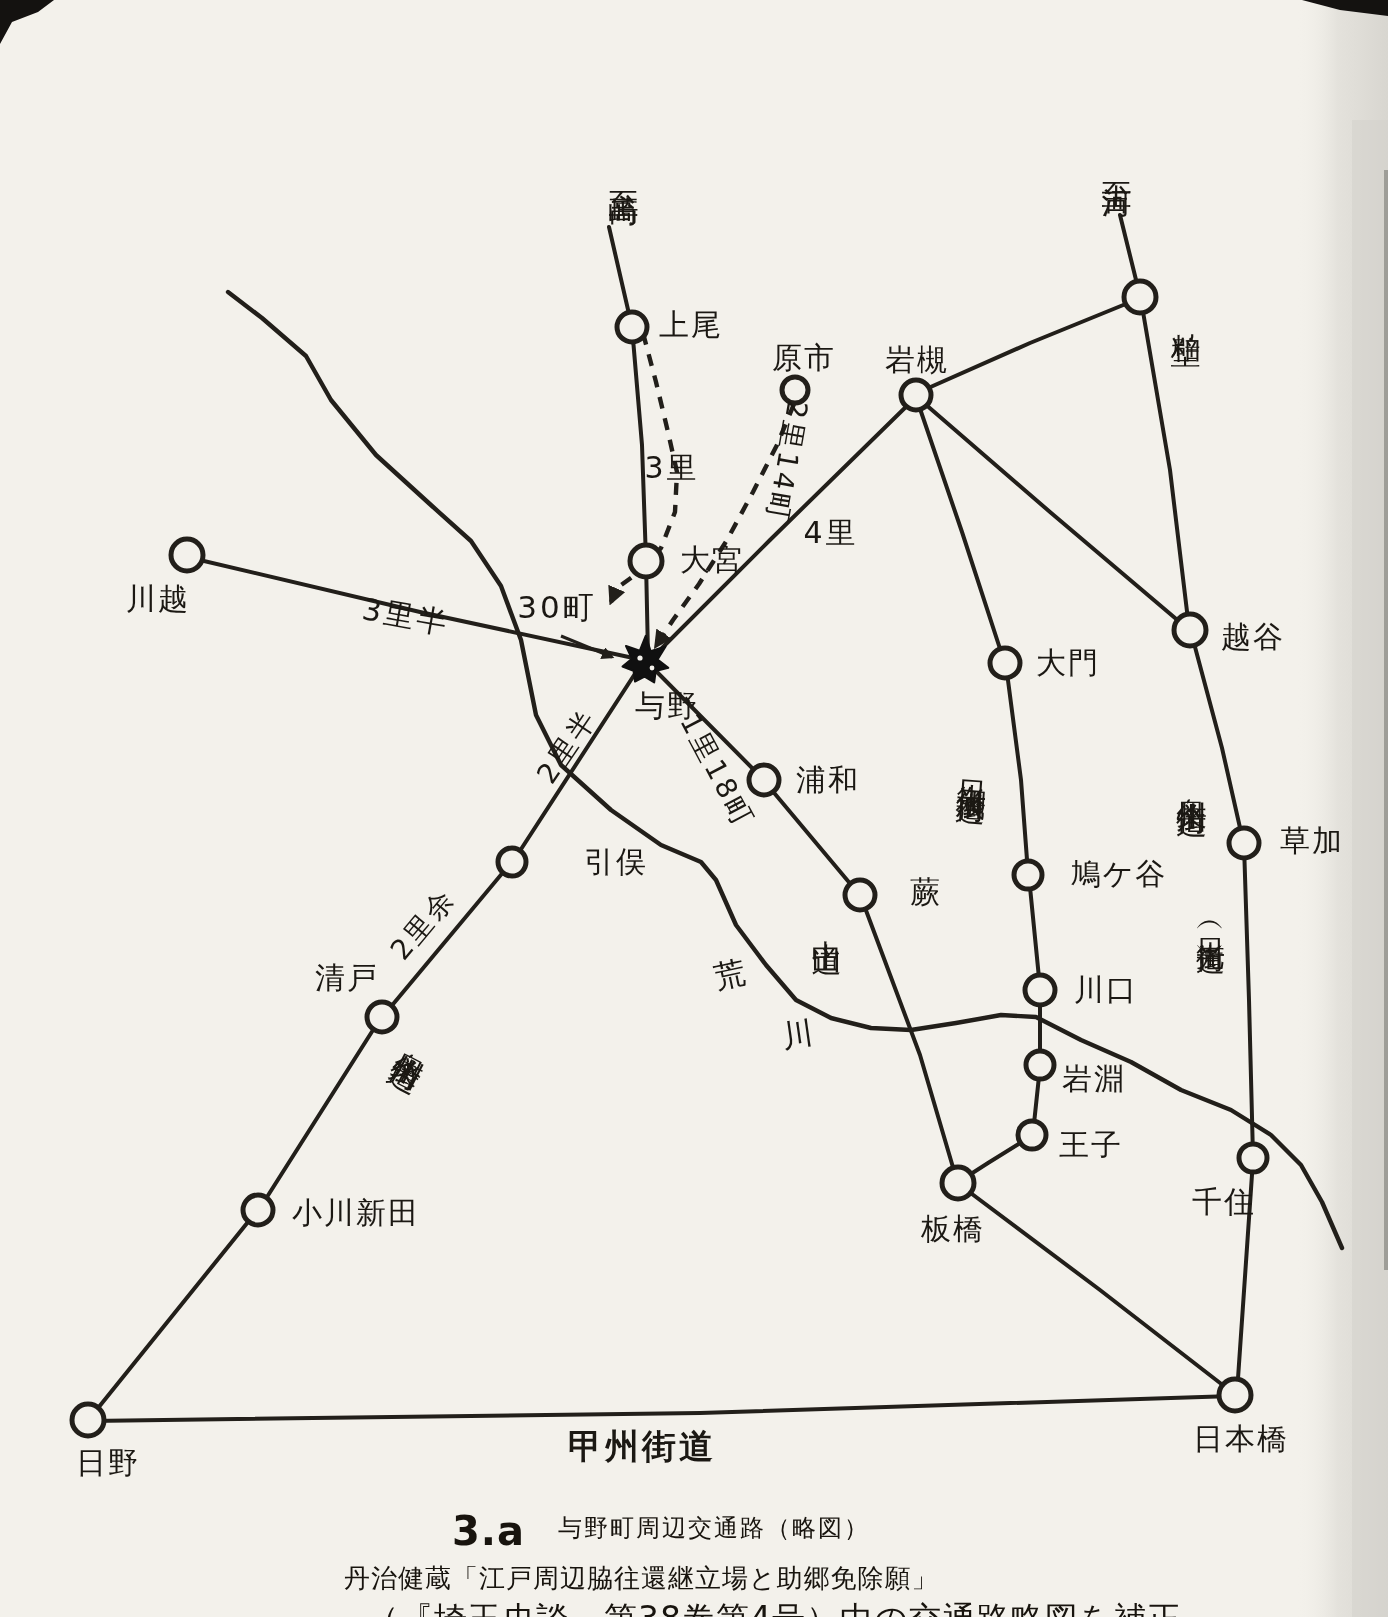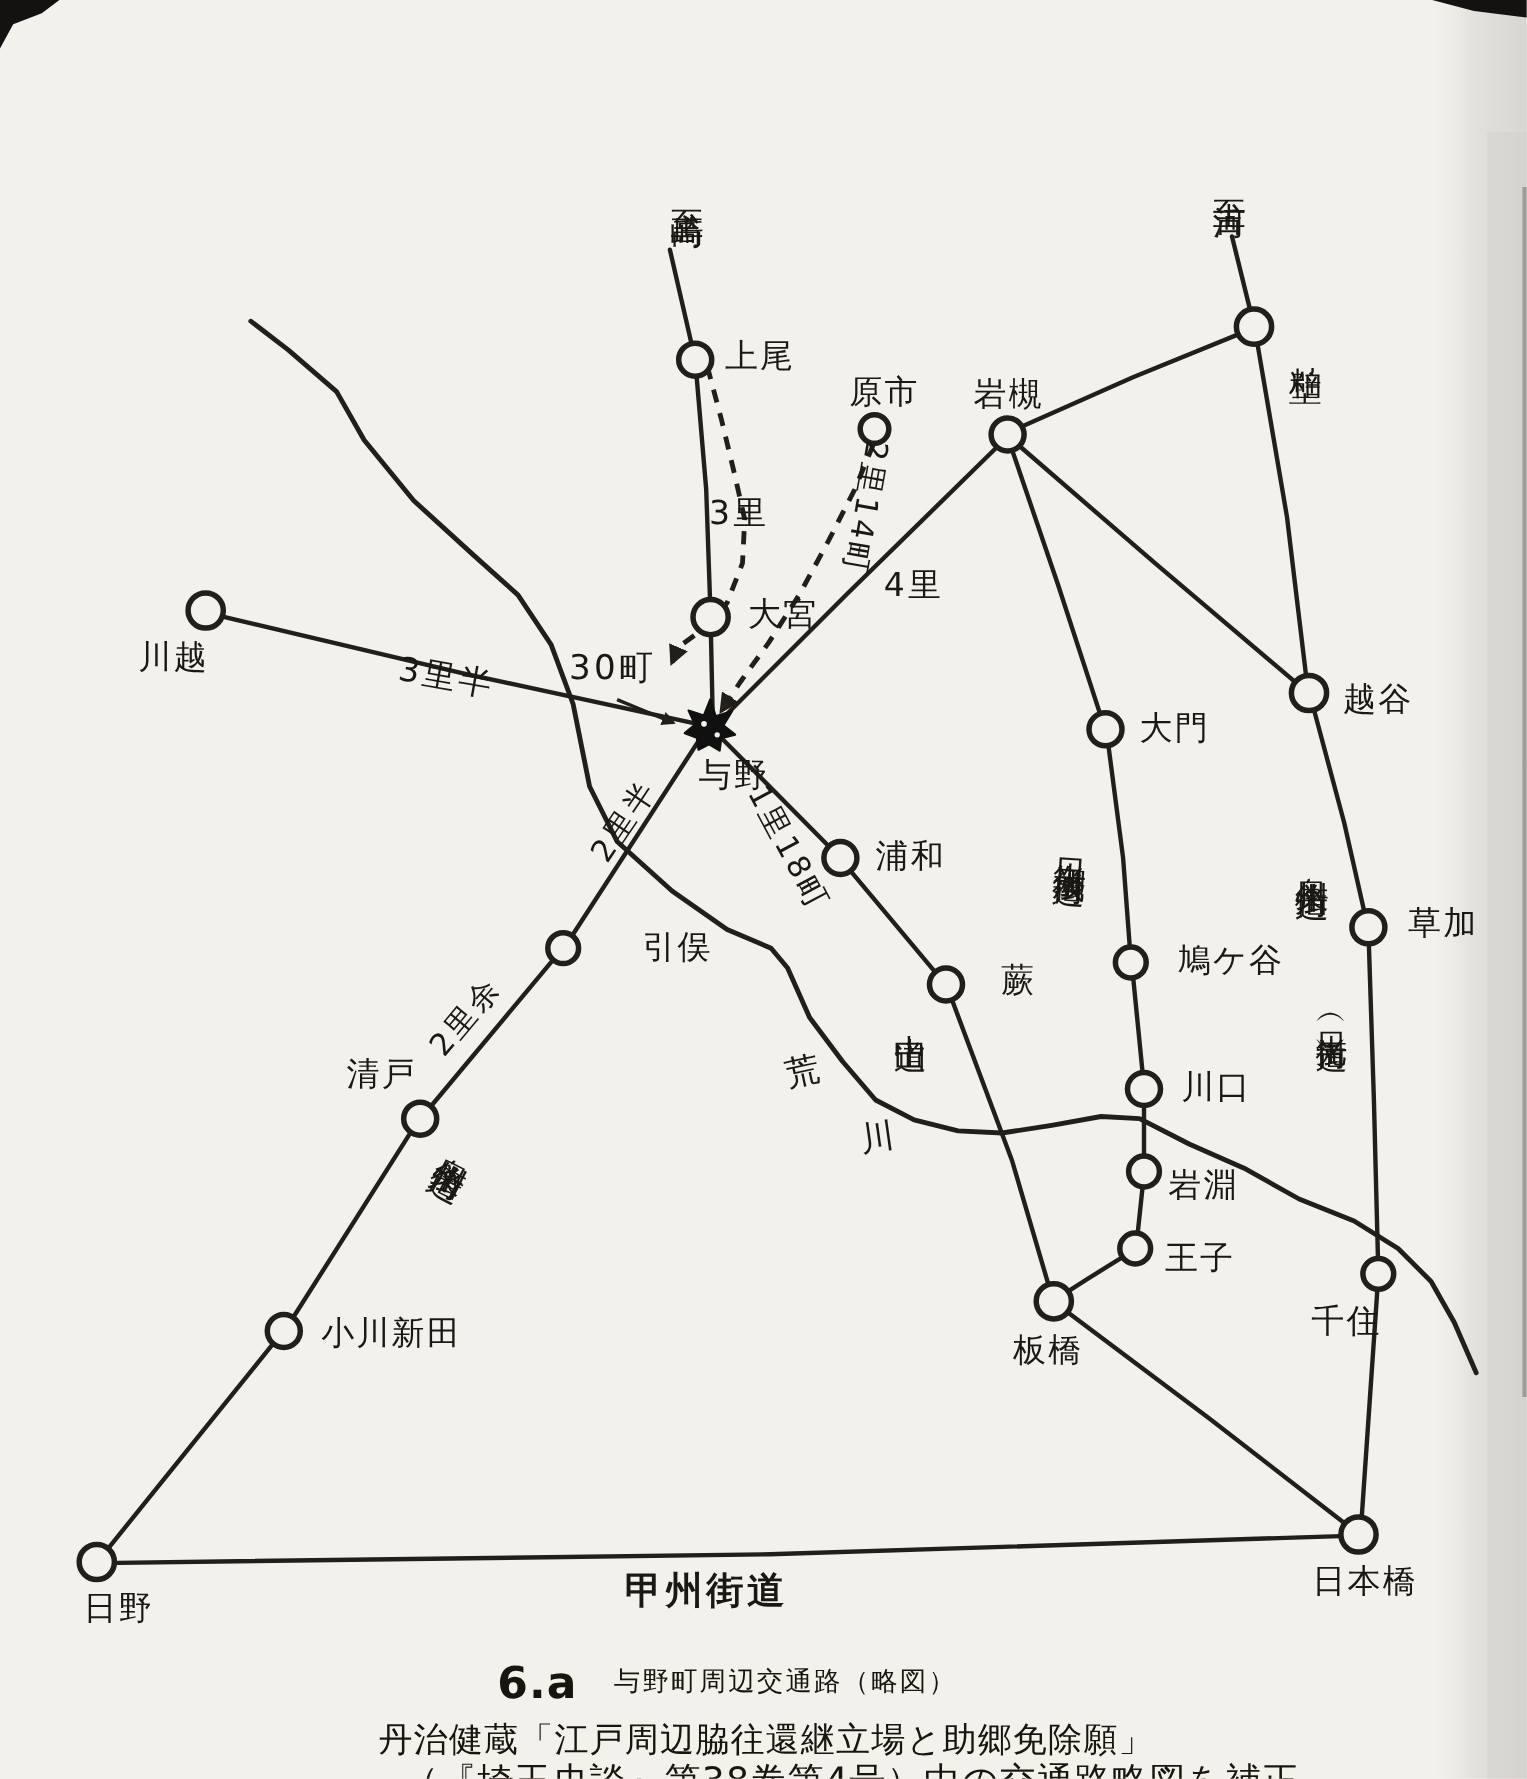--- a/index.html
+++ b/index.html
@@ -12,21 +12,21 @@
   svg text{
     font-family:"DejaVu Sans","Liberation Sans",sans-serif;
     fill:#1b1813;
   }
   svg .vtxt{ writing-mode:vertical-rl; text-orientation:mixed; }
   .cap{
     position:absolute; white-space:nowrap; color:#18140e;
   }
   .cap-number{ left:452px; top:1508px; font-size:40px; font-weight:bold; letter-spacing:1px;}
   .cap-title{ left:558px; top:1512px; font-size:24px; letter-spacing:2px;}
-  .cap-src1{ left:344px; top:1561px; font-size:31px; letter-spacing:1px;}
+  .cap-src1{ left:344px; top:1561px; font-size:26px; letter-spacing:1px;}
   .cap-src2{ left:366px; top:1597px; font-size:33px; letter-spacing:1px;}
 </style>
 </head>
 <body>
 
 <div id="stage">
   <svg id="map-svg" width="1388" height="1617" viewBox="0 0 1388 1617">
     <defs>
       <marker id="ah" viewBox="0 0 10 10" refX="8" refY="5" markerWidth="4.2" markerHeight="4.2" orient="auto">
         <path d="M0,0 L10,5 L0,10 z" fill="#221f1a"></path>
@@ -145,17 +145,17 @@
         <text x="831" y="532" font-size="30" text-anchor="middle" letter-spacing="3" dominant-baseline="central">4里</text>
         <text x="787" y="462" font-size="28" text-anchor="middle" letter-spacing="3" dominant-baseline="central" transform="rotate(100 787 462)">2里14町</text>
         <text x="717" y="771" font-size="28" text-anchor="middle" letter-spacing="3" dominant-baseline="central" transform="rotate(62 717 771)">1里18町</text>
         <text x="567" y="746" font-size="28" text-anchor="middle" letter-spacing="3" dominant-baseline="central" transform="rotate(-56 567 746)">2里半</text>
         <text x="423" y="924" font-size="28" text-anchor="middle" letter-spacing="3" dominant-baseline="central" transform="rotate(-50 423 924)">2里余</text>
         <text x="731" y="974" font-size="31" text-anchor="middle" letter-spacing="3" dominant-baseline="central" transform="rotate(-12 731 974)">荒</text>
         <text x="799" y="1034" font-size="31" text-anchor="middle" letter-spacing="3" dominant-baseline="central" transform="rotate(-8 799 1034)">川</text>
       </g>
   </svg>
 
-  <div class="cap cap-number">6.a</div>
+  <div class="cap cap-number">3.a</div>
   <div class="cap cap-title">与野町周辺交通路（略図）</div>
   <div class="cap cap-src1">丹治健蔵「江戸周辺脇往還継立場と助郷免除願」</div>
   <div class="cap cap-src2">（『埼玉史談』第38巻第4号）中の交通路略図を補正</div>
 </div>
 
 </body></html>

